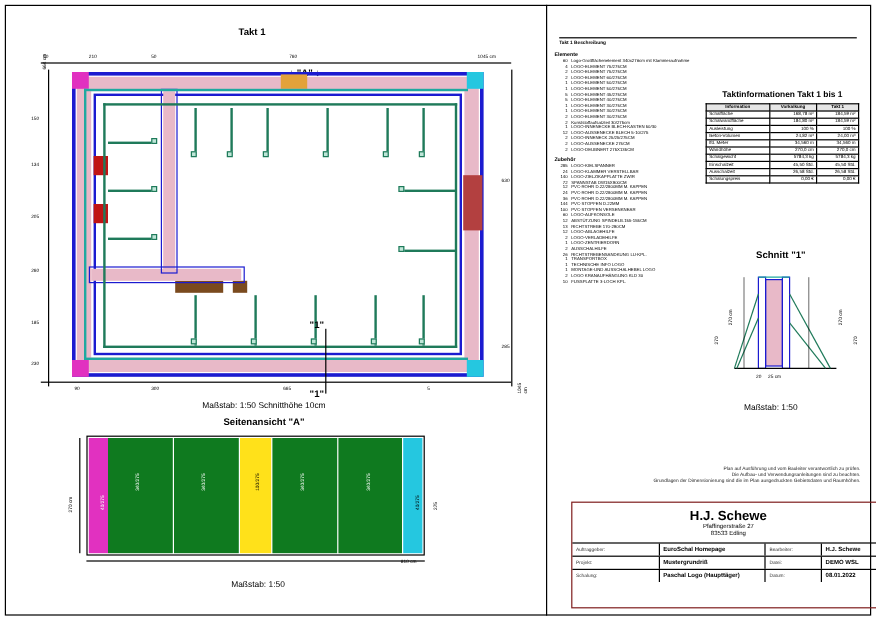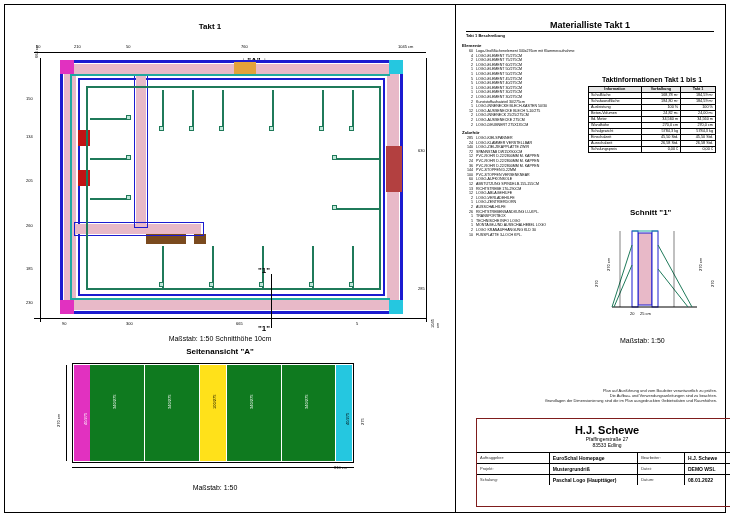--- a/index.html
+++ b/index.html
@@ -186,21 +186,20 @@
 
     <div class="dim" style="left:-16px;top:64px;transform:rotate(-90deg);transform-origin:left top;">270 cm</div>
     <div class="dim" style="left:288px;top:62px;transform:rotate(-90deg);transform-origin:left top;">275</div>
     <div class="dim" style="left:262px;top:102px;">810 cm</div>
     <div class="tick" style="left:-6px;top:2px;width:1px;height:96px;"></div>
     <div class="tick" style="left:0px;top:104px;width:282px;height:1px;"></div>
   </div>
 
   <div class="abs t7 ctr" style="left:140px;top:484px;width:150px;">Maßstab: 1:50</div>
 
-  <div class="abs t9 bold ctr" style="left:462px;top:20px;width:256px;">Materialliste  Takt 1</div>
   <div class="tick" style="left:466px;top:31px;width:248px;height:1px;"></div>
   <div class="abs t4 bold" style="left:466px;top:33px;">Takt 1  Beschreibung</div>
 
   <div id="mat" style="top:40px;">
     <div class="sec">Elemente</div>
     <div>
       <div class="mat-row">
           <div class="mat-q">60</div>
           <div class="mat-d">Logo-Großflächenelement 340x276cm mit Klammeraufnahme</div>
         </div>

